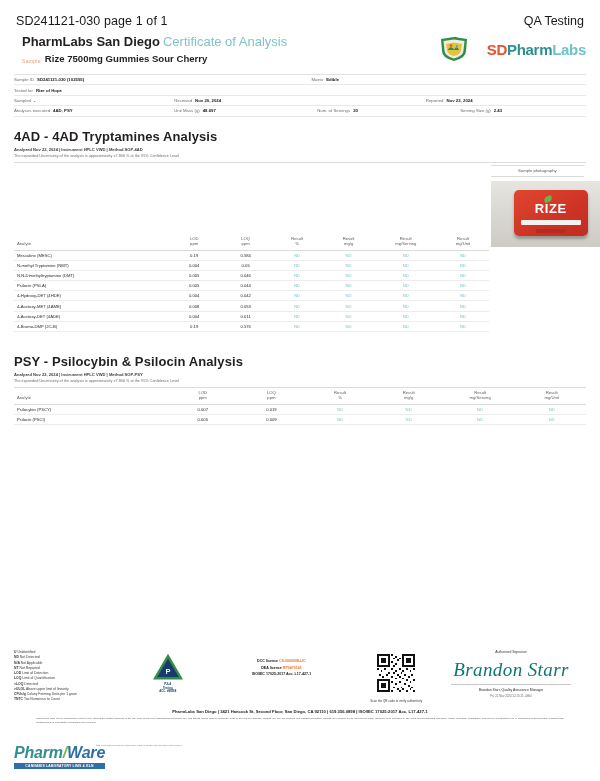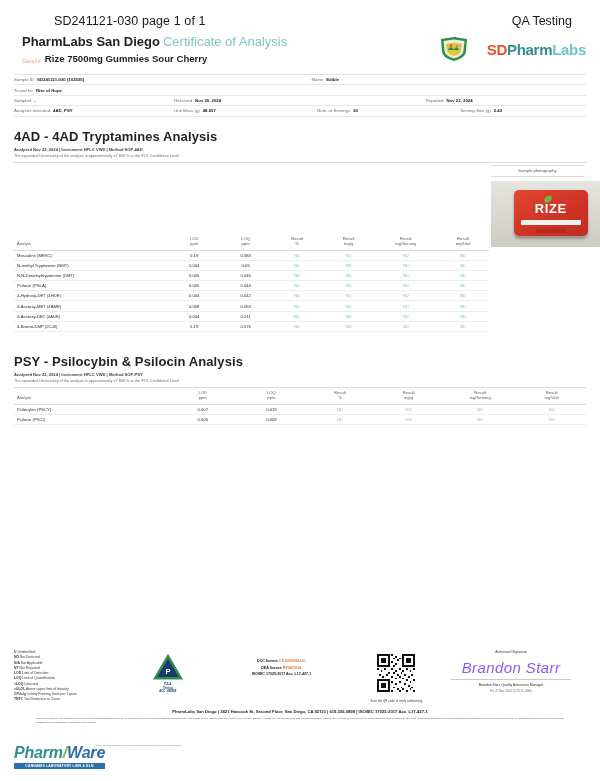--- a/index.html
+++ b/index.html
@@ -1,20 +1,20 @@
 <!DOCTYPE html>
 <html><head>
 <meta charset="utf-8">
 <style>
   html,body{margin:0;padding:0;background:#ffffff;}
   body{width:600px;height:781px;font-family:"Liberation Sans",sans-serif;color:#231f20;-webkit-font-smoothing:antialiased;}
   .page{position:relative;width:600px;height:781px;overflow:hidden;background:#fff;}
 
   
-  .topbar{display:flex;justify-content:space-between;align-items:flex-start;padding:14px 28px 0 16px;margin-left:38px;}
+  .topbar{display:flex;justify-content:space-between;align-items:flex-start;padding:14px 16px 0 16px;}
   .doc-id{font-size:12.5px;font-weight:400;letter-spacing:.1px;color:#1a1a1a;}
   .qa-testing{font-size:12.5px;color:#1a1a1a;}
 
   .lab-block{padding:6px 16px 0 22px;}
   .lab-line1{font-size:13px;font-weight:700;color:#231f20;}
   .lab-line1 .coa{font-weight:400;color:#7fc4c8;margin-left:3px;}
   .lab-line2{margin-top:4px;display:flex;align-items:flex-end;}
   .sample-tag{font-size:5.2px;color:#e8a07a;margin-right:4px;letter-spacing:.2px;}
   .product-name{font-size:9.6px;font-weight:700;color:#231f20;}
 
@@ -71,21 +71,21 @@
   .lic{padding-top:22px;text-align:center;font-size:3.6px;line-height:1.85;color:#1a1a1a;width:150px;}
   .lic b{font-weight:700;}
   .lic .orange{color:#e8732e;font-weight:700;}
 
   .qr-col{width:54px;padding-top:18px;text-align:center;}
   .qr{width:38px;height:38px;margin:0 auto;}
   .qr-cap{font-size:3px;color:#3a3a3a;margin-top:3px;}
 
   .sig{width:150px;padding-top:14px;text-align:center;}
   .sig-title{font-size:3.4px;color:#3a3a3a;}
-  .sig-name{font-family:Liberation Sans, sans-serif;font-style:italic;font-size:15px;color:#8b5cf6;margin-top:5px;letter-spacing:.4px;}
+  .sig-name{font-family:Liberation Serif, serif;font-style:italic;font-size:19px;color:#0f766e;margin-top:5px;letter-spacing:.4px;}
   .sig-line{margin:3px auto 0 auto;width:120px;border-top:1px solid #c9c9c9;}
   .sig-sub{font-size:3.4px;color:#2a2a2a;margin-top:3px;}
   .sig-date{font-size:2.9px;color:#6a6a6a;margin-top:2px;}
 
   .addr{text-align:center;font-size:4.2px;color:#1a1a1a;font-weight:700;margin-top:6px;padding:0 40px;}
   .disclaimer{font-size:2.5px;color:#555;text-align:justify;line-height:1.5;margin:3px 36px 0 36px;}
 
   .pw{position:absolute;left:14px;bottom:12px;}
   .pw-name{font-size:16px;font-weight:700;font-style:italic;letter-spacing:-.2px;line-height:1;}
   .pw-pharm{color:#2f8f8f;}

